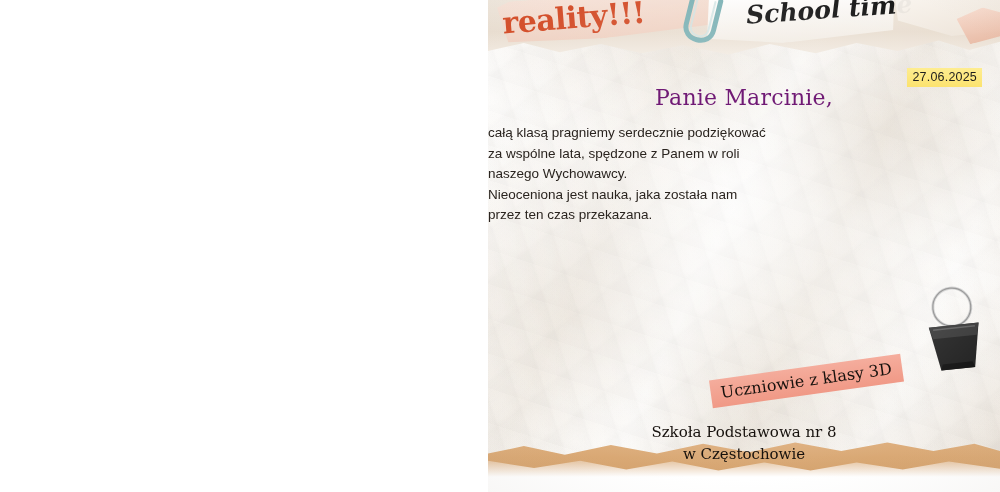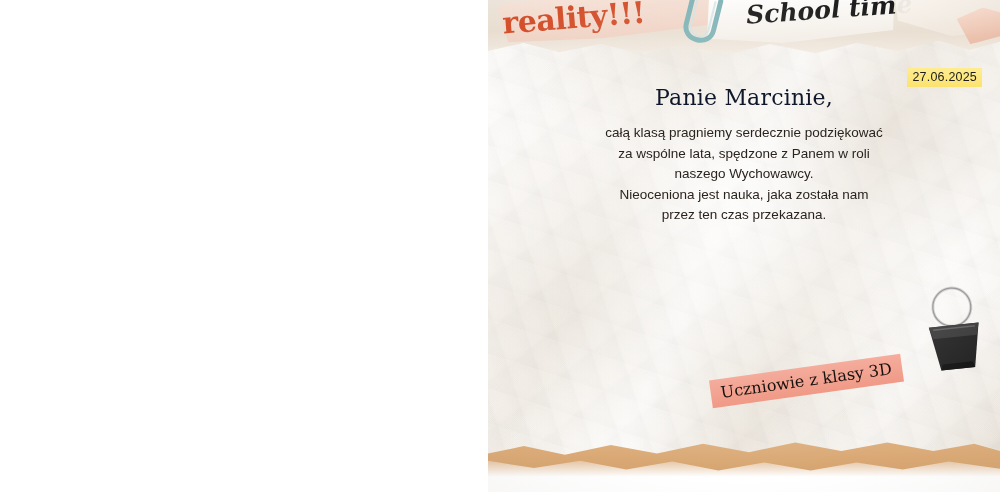--- a/index.html
+++ b/index.html
@@ -189,29 +189,29 @@
     font-family: "Liberation Sans", sans-serif;
   }
 
   .greeting {
     position: absolute;
     left: 0; top: 85px;
     width: 512px;
     text-align: center;
     font-family: "DejaVu Serif", serif;
     font-size: 22px;
-    color: #0f172a;
+    color: #701a75;
     letter-spacing: .2px;
   }
 
   .body-block {
     position: absolute;
     left: 0;
     width: 512px;
-    text-align: center;
+    text-align: left;
     font-family: "Liberation Sans", sans-serif;
     font-size: 13.5px;
     line-height: 20.5px;
     color: #2a241f;
   }
   .para-1 { top: 123px; }
   .para-2 { top: 232px; }
   .para-3 { top: 303px; }
 
   .signature-tag {
@@ -285,16 +285,20 @@
     <div class="content">
 
       <div class="date-badge">27.06.2025</div>
 
       <div class="greeting">Panie Marcinie,</div>
 
       <div class="body-block para-1">całą klasą pragniemy serdecznie podziękować<br>za wspólne lata, spędzone z Panem w roli<br>naszego Wychowawcy.<br>Nieoceniona jest nauka, jaka została nam<br>przez ten czas przekazana.</div>
 
       <div class="signature-tag">Uczniowie z klasy 3D</div>
 
+      <div class="school-name">
+        <span>Szkoła Podstawowa nr 8</span>
+        <span class="ln2">w Częstochowie</span>
+      </div>
 
     </div>
   </div>
 </div>
 
 </body></html>

